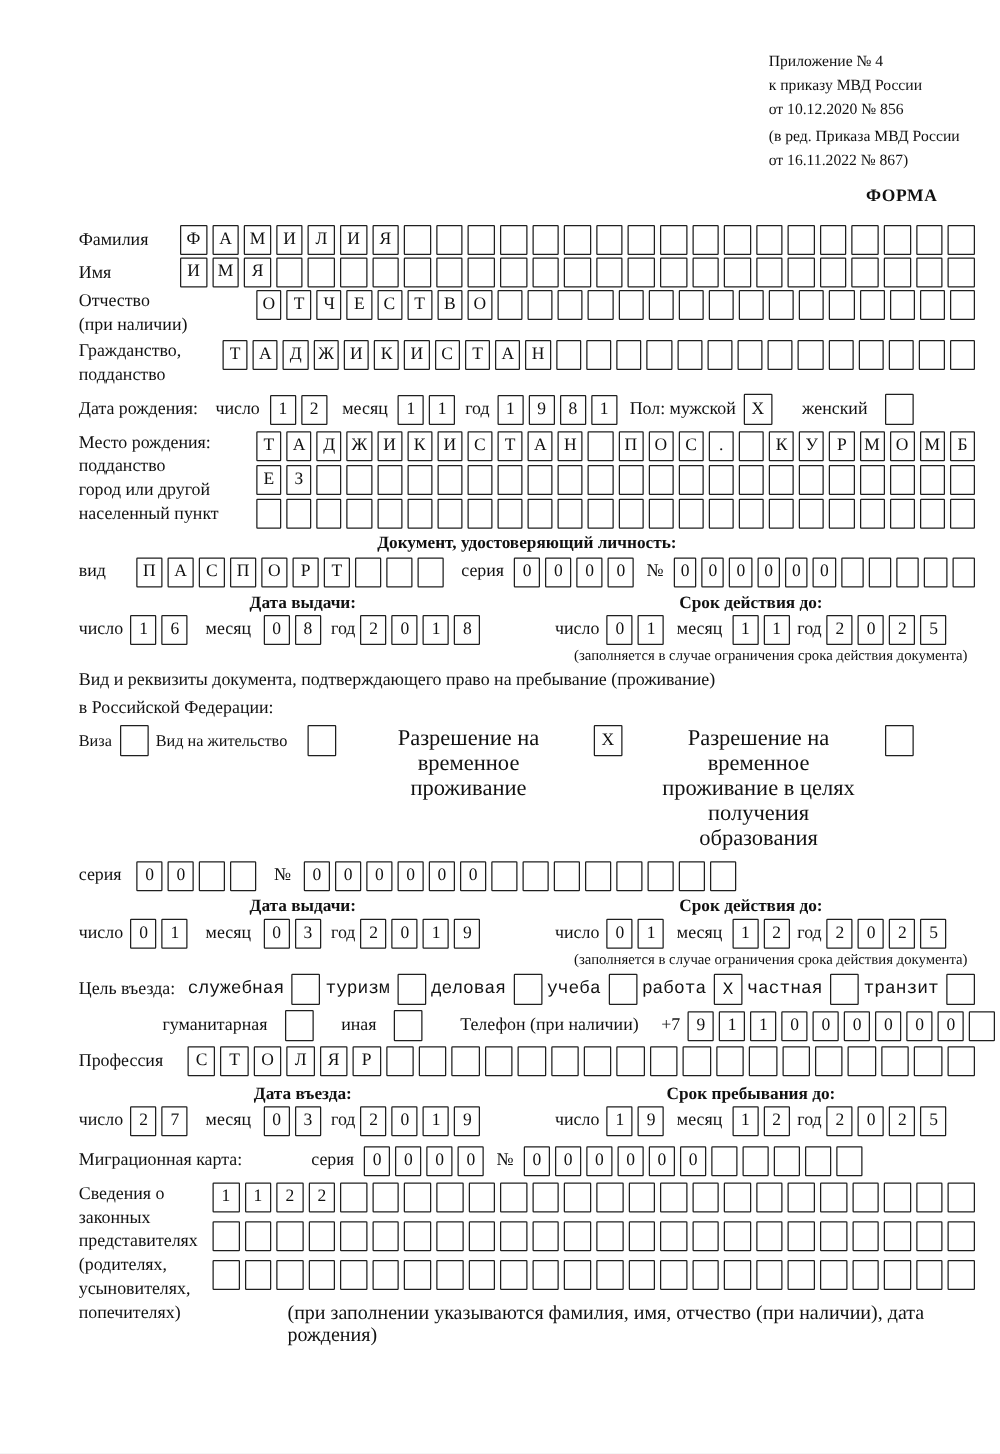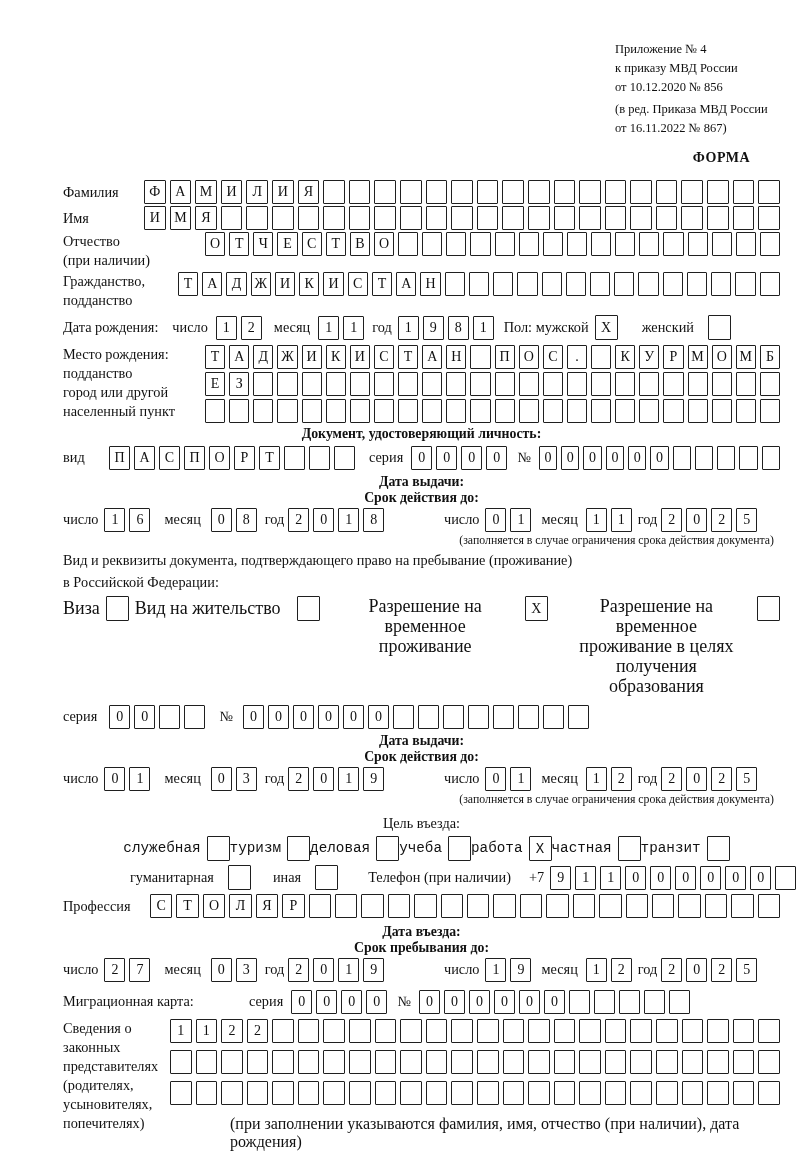--- a/index.html
+++ b/index.html
@@ -24,31 +24,31 @@
   .cell{
     flex:1 1 0;height:24px;border:1.7px solid #1f1f1f;background:#fff;
     display:flex;align-items:center;justify-content:center;
     font-size:14px;box-sizing:border-box;border-radius:1px;
   }
   .cellrow.fixed .cell{flex:0 0 21px;}
   .cell.cb{flex:0 0 auto;width:23px;height:25px;display:inline-flex;align-items:center;justify-content:center;border:1.7px solid #1f1f1f;font-size:14px;box-sizing:border-box;border-radius:1px;}
   .stack{display:flex;flex-direction:column;gap:3px;flex:1 1 auto;min-width:0;}
   .center-b{font-weight:bold;text-align:center;font-size:13.8px;margin-top:3px;}
   .inl{font-size:14.3px;line-height:25px;white-space:nowrap;}
-  .dheads{display:flex;margin-top:4px;flex-direction:column;}
+  .dheads{display:flex;margin-top:4px;}
   .dheads .dhalf{flex:1;text-align:center;font-weight:bold;font-size:13.8px;}
   .drow{display:flex;margin-top:1px;}
   .dhalf-r{flex:1;display:flex;align-items:center;}
   .note{margin-top:1px;font-size:11.8px;text-align:right;padding-right:6px;}
   .para{font-size:14.3px;line-height:19px;margin-top:3px;}
   .optrow{display:flex;align-items:flex-start;margin-top:4px;}
-  .optlbl{font-size:18px;line-height:25px;white-space:nowrap;}
+  .optlbl{font-size:13px;line-height:25px;white-space:nowrap;}
   .optmulti{font-size:18px;line-height:20px;text-align:center;}
   .pair{display:flex;align-items:center;gap:6px;}
-  .goalrow{display:flex;align-items:center;margin-top:4px;flex-direction:column;}
+  .goalrow{display:flex;align-items:center;margin-top:4px;}
   .goalrow .opts{flex:1;display:flex;justify-content:space-between;align-items:center;margin-left:10px;font-family:Liberation Mono, monospace;}
   .repnote{margin-top:3px;font-size:16px;padding-left:150px;}
 </style>
 </head>
 <body>
 
 <div class="page">
 
   <div class="hdr">
     <div>Приложение № 4</div>

